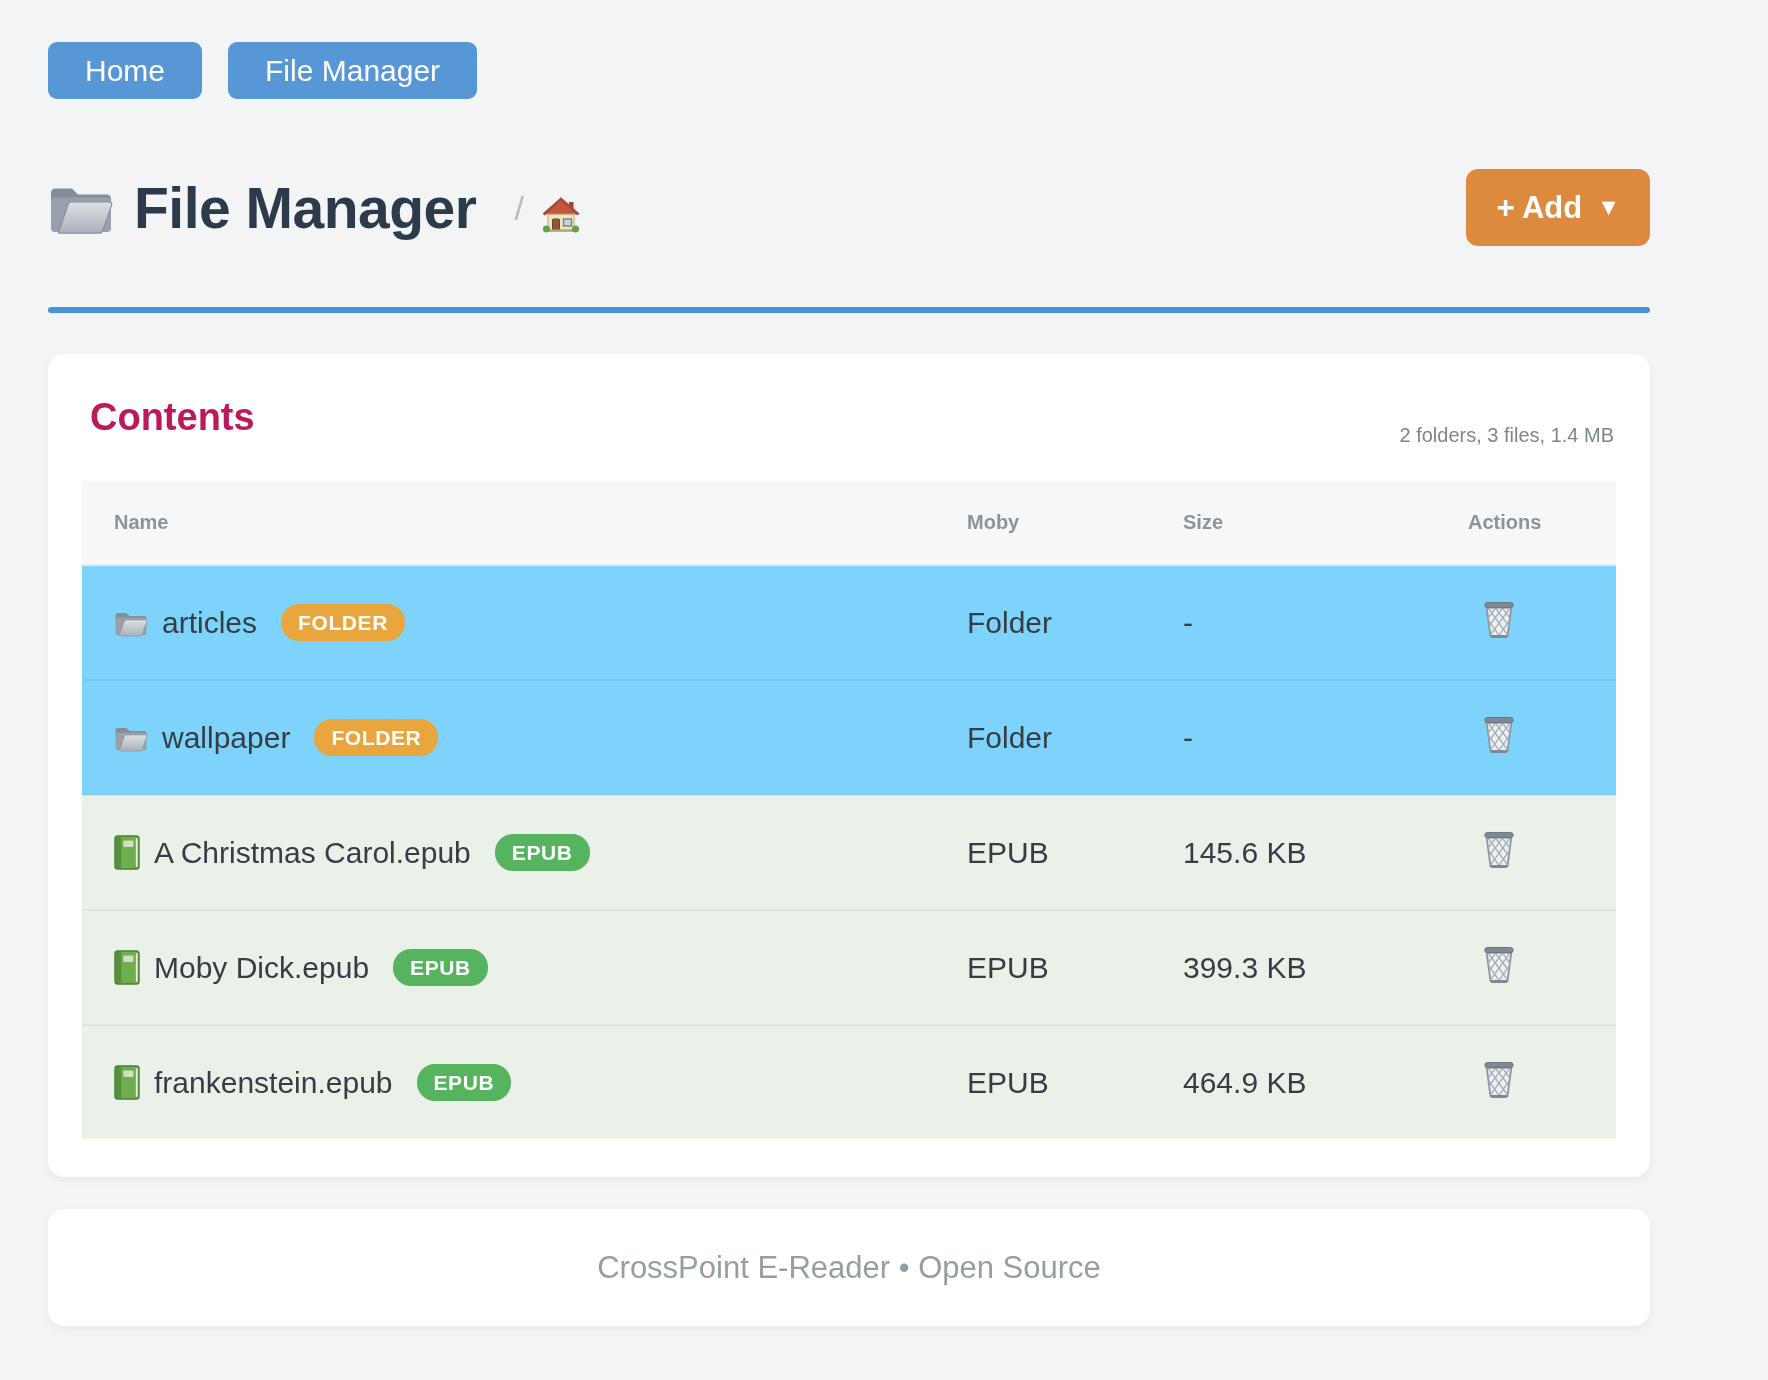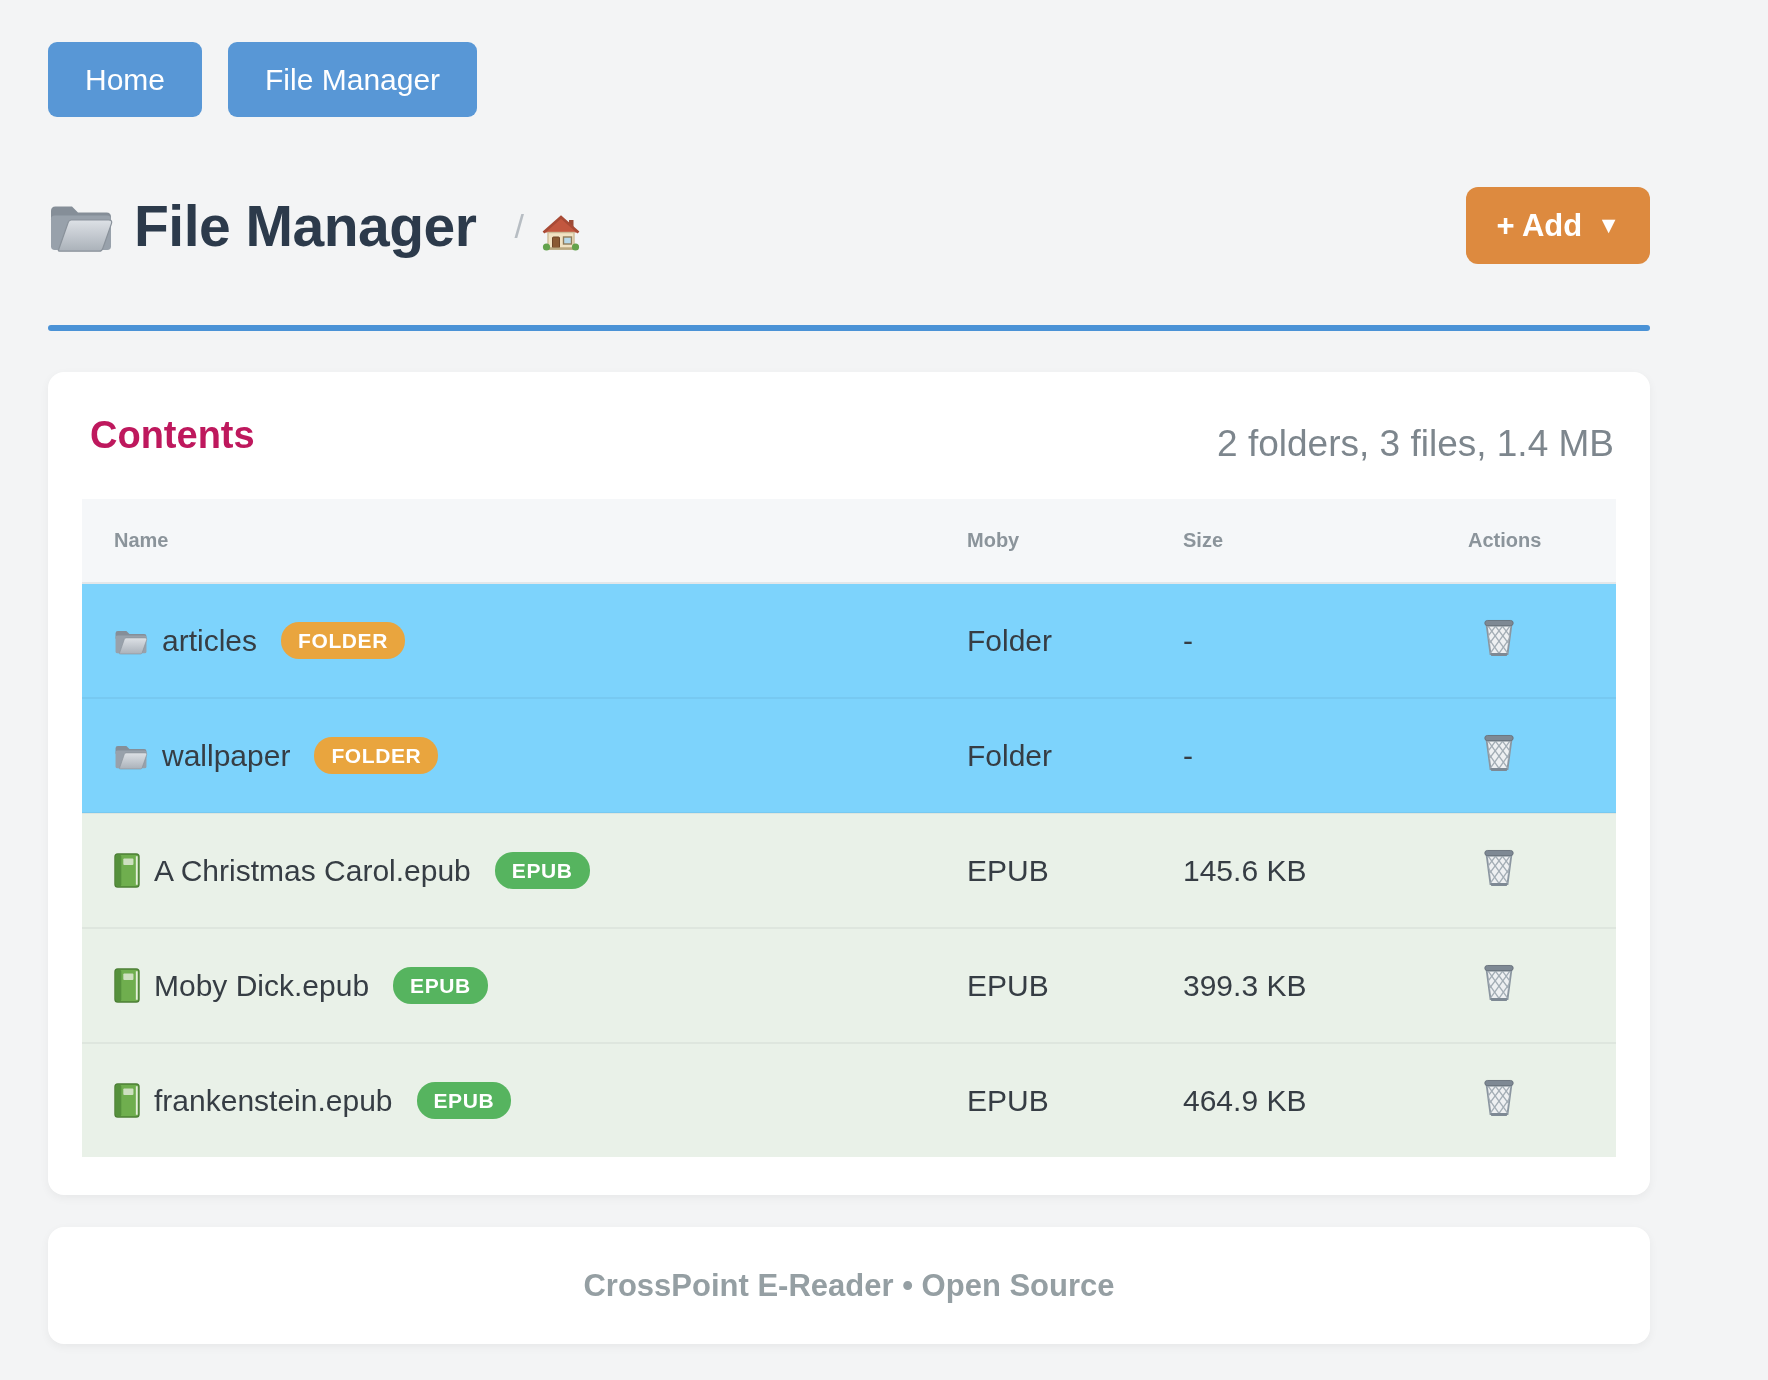--- a/index.html
+++ b/index.html
@@ -7,21 +7,21 @@
     width:1768px;height:1380px;position:relative;overflow:hidden;
     background:#f3f4f5;
     font-family:"Liberation Sans", sans-serif;
     -webkit-font-smoothing:antialiased;
   }
   .container{position:absolute;left:48px;top:0;width:1602px;}
 
   
   .topnav{margin-top:42px;display:flex;gap:26px;}
   .nav-btn{
-    height:75px;padding:2px 37px;border:none;cursor:pointer;
+    height:57px;padding:2px 37px;border:none;cursor:pointer;
     background:#5897d6;color:#ffffff;font-size:30px;
     font-family:"Liberation Sans", sans-serif;
     border-radius:9px;display:flex;align-items:center;
   }
 
   
   .title-row{margin-top:62px;position:relative;height:94px;display:flex;align-items:center;}
   .t-icon{display:inline-flex;margin-right:20px;}
   h1{margin:0;font-size:57px;font-weight:700;color:#2c3a4b;letter-spacing:-0.5px;}
   .crumb-sep{margin-left:38px;font-size:34px;color:#b7bdc3;}
@@ -37,21 +37,21 @@
   .divider{margin-top:52px;height:6px;background:#4a92d6;border-radius:3px;}
 
   
   .card{
     margin-top:41px;background:#ffffff;border-radius:16px;
     padding:30px 34px 38px 34px;
     box-shadow:0 3px 10px rgba(0,0,0,0.05);
   }
   .card-head{display:flex;justify-content:space-between;align-items:flex-end;margin-bottom:34px;padding:4px 2px 0 0;}
   h2{margin:8px;font-size:38px;font-weight:700;color:#be185d;}
-  .summary{font-size:37px;color:#7d868d;}
+  .summary{font-size:20px;color:#7d868d;}
 
   
   table{width:100%;border-collapse:collapse;table-layout:fixed;}
   th{
     text-align:left;background:#f5f7f9;height:83px;
     font-size:20px;font-weight:700;color:#8b949b;
     padding:0 0 0 32px;border-bottom:2px solid #e3e7ea;
   }
   td{height:113px;font-size:30px;color:#363d44;padding:0 0 0 32px;}
   tbody tr td{border-top:2px solid rgba(0,0,0,0.045);}
@@ -68,21 +68,21 @@
   }
   .b-folder{background:#e9a53e;}
   .b-epub{background:#56b45f;}
   .c-act{padding-left:46px;}
   .trash{background:transparent;border:none;padding:0;cursor:pointer;display:inline-flex;}
 
   
   .foot{
     margin-top:32px;height:117px;padding:0;
     display:flex;align-items:center;justify-content:center;
-    font-size:31px;color:#959fa3;font-weight:bold;
+    font-size:31px;color:#959fa3;
   }
   svg{display:block;}
 </style>
 </head>
 <body>
 
 <svg width="0" height="0" style="position:absolute" aria-hidden="true">
   <defs>
     <linearGradient id="gfold" x1="0" y1="0" x2="0" y2="1">
       <stop offset="0" stop-color="#dde1e6"></stop>

